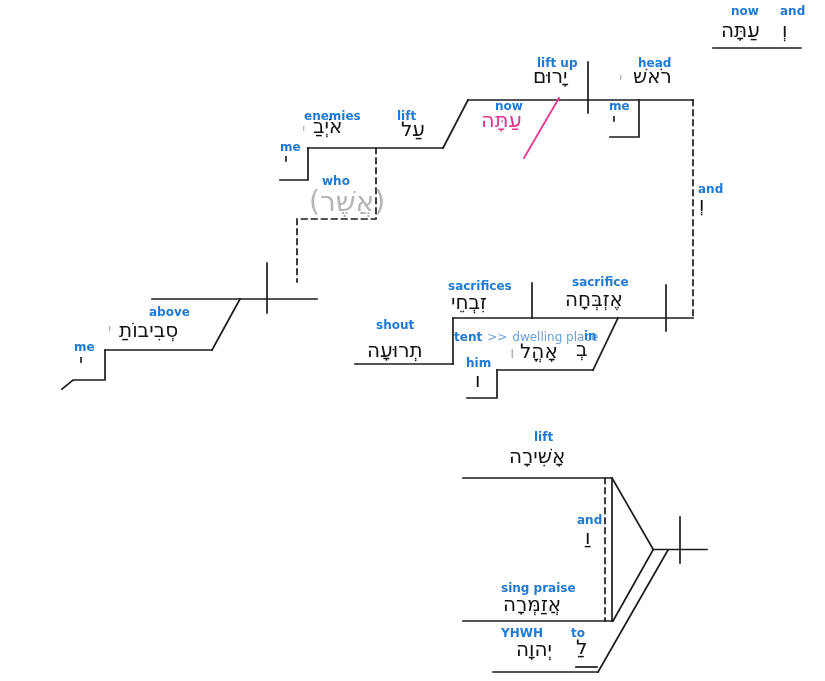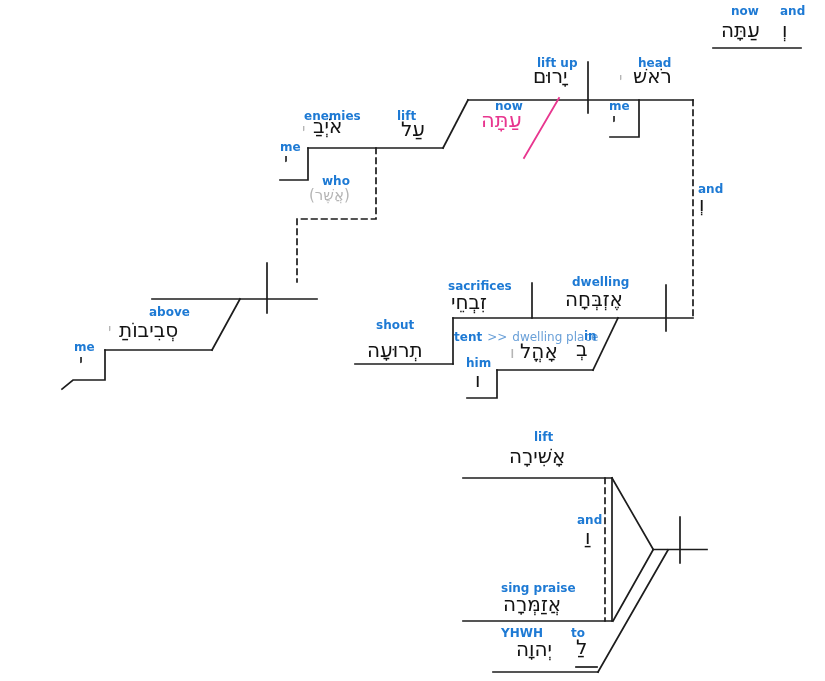--- a/index.html
+++ b/index.html
@@ -130,36 +130,36 @@
   <span class="heb" style="left:401px;top:118px">עַל</span>
 
   <span class="gloss" style="left:304px;top:110px">enemies</span>
   <span class="trace" style="left:302px;top:121px">י</span>
   <span class="heb" style="left:313px;top:115px">אֹיְבַ</span>
 
   <span class="gloss" style="left:280px;top:141px">me</span>
   <span class="heb heb-sm" style="left:284px;top:150px">י</span>
 
   <span class="gloss" style="left:322px;top:175px">who</span>
-  <span class="heb gray" style="left:309px;top:187px;font-size:15px">(אֲשֶׁר)</span>
+  <span class="heb gray" style="left:309px;top:187px;font-size:28px">(אֲשֶׁר)</span>
 
   <span class="gloss" style="left:698px;top:183px">and</span>
   <span class="heb heb-conj" style="left:699px;top:193px">וְ</span>
 
   <span class="gloss" style="left:149px;top:306px">above</span>
   <span class="trace" style="left:108px;top:321px">י</span>
   <span class="heb" style="left:119px;top:319px">סְבִיבוֹתַ</span>
 
   <span class="gloss" style="left:74px;top:341px">me</span>
   <span class="heb heb-sm" style="left:79px;top:351px">י</span>
 
   <span class="gloss" style="left:448px;top:280px">sacrifices</span>
   <span class="heb" style="left:451px;top:291px">זִבְחֵי</span>
 
-  <span class="gloss" style="left:572px;top:276px">dwelling</span>
+  <span class="gloss" style="left:572px;top:276px">sacrifice</span>
   <span class="heb" style="left:565px;top:288px">אֶזְבְּחָה</span>
 
   <span class="gloss" style="left:376px;top:319px">shout</span>
   <span class="heb" style="left:367px;top:339px">תְרוּעָה</span>
 
   <span class="gloss tent-line" style="left:454px;top:331px">
       <span>tent</span>
       <span class="gloss-light">&gt;&gt;</span>
       <span class="gloss-light">dwelling place</span>
     </span>

